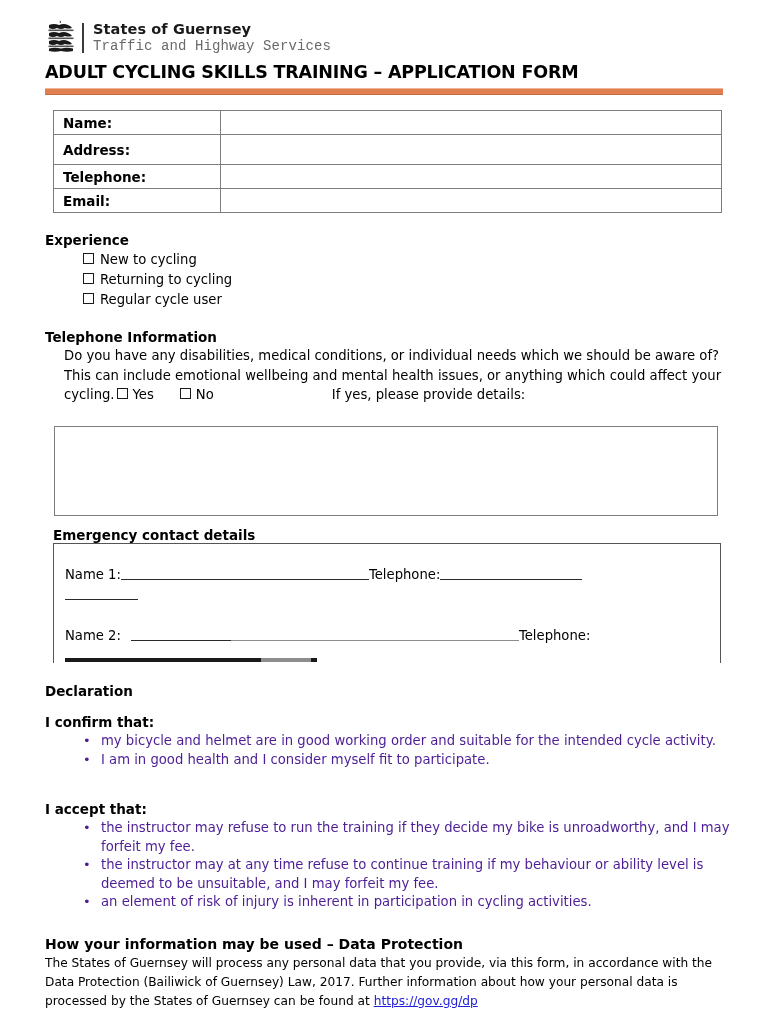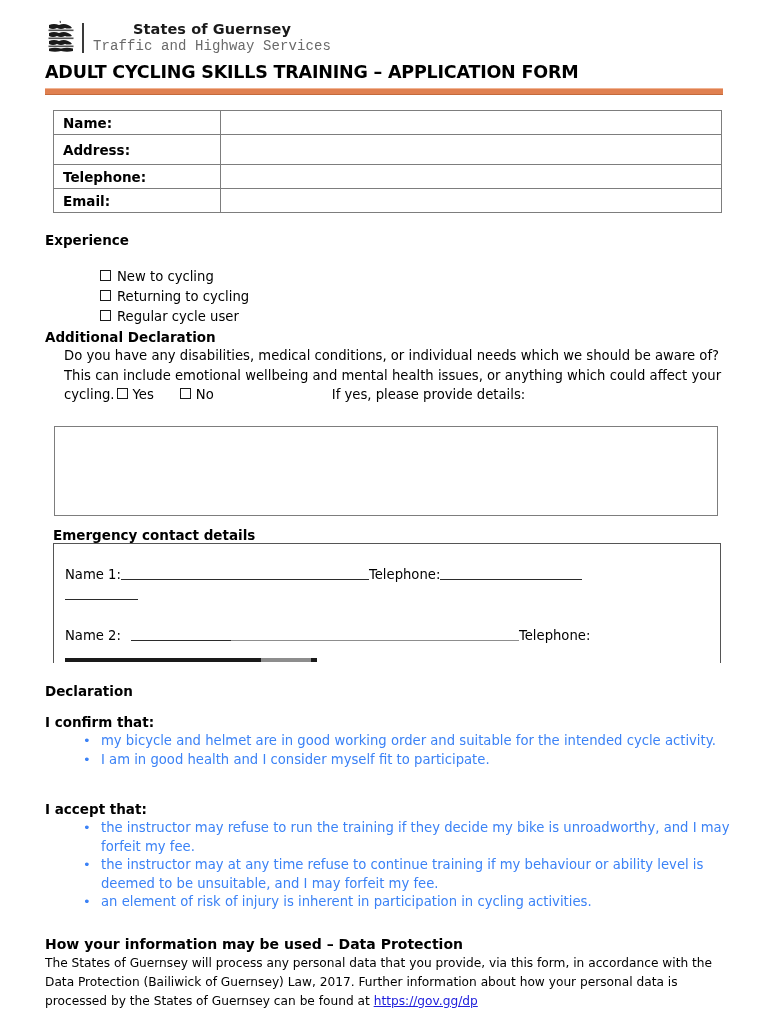--- a/index.html
+++ b/index.html
@@ -41,21 +41,20 @@
     width: 2px;
     height: 30px;
     background: #3a3a3a;
     margin-right: 9px;
   }
   .brand-text {
     display: flex;
     flex-direction: column;
     justify-content: center;
     line-height: 1.18;
-    text-align: center;
   }
   .brand-line1 {
     font-family: "DejaVu Sans", sans-serif;
     font-size: 14.5px;
     font-weight: 600;
     color: #1a1a1a;
     letter-spacing: 0.1px;
   }
   .brand-line2 {
     font-family: Liberation Mono, monospace;
@@ -132,21 +131,21 @@
     line-height: 19.5px;
     color: #000;
   }
 
   
   #experience-head { left: 45px; top: 232px; }
   .exp-list {
     position: absolute;
     left: 83px;
     top: 250px;
-    margin: 17px;
+    margin: 0;
     padding: 0;
     list-style: none;
   }
   .exp-item {
     font-size: 13.2px;
     line-height: 20px;
     white-space: nowrap;
     font-family: "DejaVu Sans", sans-serif;
   }
   .cbx {
@@ -260,21 +259,21 @@
     position: absolute;
     margin: 0;
     padding: 0 0 0 28px;
     list-style: none;
   }
   ul.bullets li {
     position: relative;
     font-family: "DejaVu Sans", sans-serif;
     font-size: 13.2px;
     line-height: 18.5px;
-    color: #3b82f6;
+    color: #4c1d95;
     margin-bottom: 0px;
   }
   ul.bullets li::before {
     content: "\2022";
     position: absolute;
     left: -18px;
     top: 0;
     font-size: 13px;
     line-height: 18.5px;
   }
@@ -351,21 +350,21 @@
       <span class="cbx"></span><span>New to cycling</span>
     </li>
     <li class="exp-item">
       <span class="cbx"></span><span>Returning to cycling</span>
     </li>
     <li class="exp-item">
       <span class="cbx"></span><span>Regular cycle user</span>
     </li>
   </ul>
 
-  <div class="sec-head" id="addinfo-head">Additional Declaration</div>
+  <div class="sec-head" id="addinfo-head">Telephone Information</div>
   <div class="body-text" id="addinfo-para">
     <span>Do you have any disabilities, medical conditions, or individual needs which we should be aware of? This can include emotional wellbeing and mental health issues, or anything which could affect your cycling.</span><span class="inline-cbx"></span><span>Yes</span><span class="gap-sm"></span><span class="inline-cbx"></span><span>No</span><span class="gap-lg"></span><span>If yes,</span>
     <span>please provide details:</span>
   </div>
 
   <div class="details-box"></div>
 
   <div class="sec-head" id="emergency-head">Emergency contact details</div>
   <div class="emergency-box">
     <div class="em-row" id="em-row-1">

